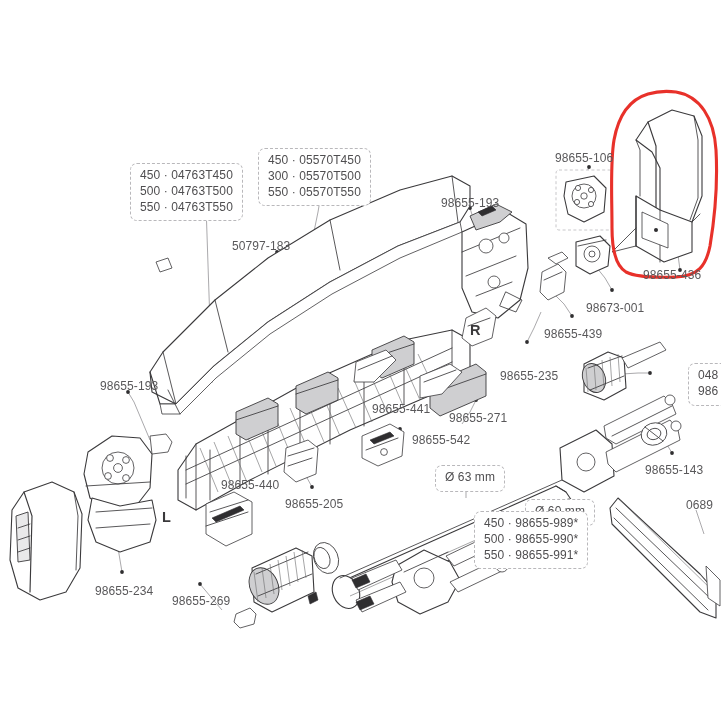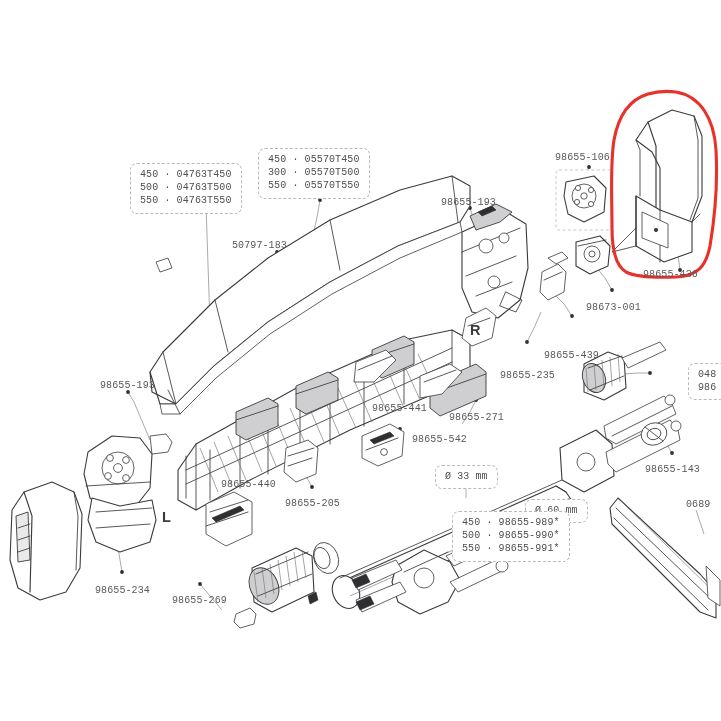--- a/index.html
+++ b/index.html
@@ -7,25 +7,25 @@
   body{
     font-family:"Liberation Sans", sans-serif;
     width:721px;height:721px;overflow:hidden;position:relative;
   }
   #stage{position:relative;width:721px;height:721px;background:#fff;overflow:hidden;}
   #artwork{position:absolute;left:0;top:0;width:721px;height:721px;}
 
   .lbl{
     position:absolute;
     color:#59585a;
-    font-size:10px;
+    font-size:12px;
     letter-spacing:0.1px;
     white-space:nowrap;
     line-height:1.32;
-    font-family:Liberation Mono, monospace;
+    font-family:Liberation Sans, sans-serif;
   }
   .lbl.box{
     border:1px dashed #b9b8bb;
     border-radius:7px;
     padding:4px 9px 5px 9px;
     background:#ffffff;
     color:#4f4e50;
   }
   .lbl.box .row{display:block;}
   .rl{
@@ -379,48 +379,48 @@
 
   </svg>
 
   <div id="labels">
       <div class="lbl" style="left: 232px; top: 239px;">50797-183</div>
       <div class="lbl" style="left: 441px; top: 196px;">98655-193</div>
       <div class="lbl" style="left: 100px; top: 379px;">98655-193</div>
       <div class="lbl" style="left: 555px; top: 151px;">98655-106</div>
       <div class="lbl" style="left: 643px; top: 268px;">98655-436</div>
       <div class="lbl" style="left: 586px; top: 301px;">98673-001</div>
-      <div class="lbl" style="left: 544px; top: 327px; margin-top: 22px;">98655-439</div>
+      <div class="lbl" style="left: 544px; top: 327px;">98655-439</div>
       <div class="lbl" style="left: 500px; top: 353px; margin-top: 16px;">98655-235</div>
       <div class="lbl" style="left: 372px; top: 402px;">98655-441</div>
       <div class="lbl" style="left: 449px; top: 411px;">98655-271</div>
       <div class="lbl" style="left: 412px; top: 433px;">98655-542</div>
       <div class="lbl" style="left: 221px; top: 478px;">98655-440</div>
       <div class="lbl" style="left: 285px; top: 497px;">98655-205</div>
       <div class="lbl" style="left: 95px; top: 584px;">98655-234</div>
       <div class="lbl" style="left: 172px; top: 594px;">98655-269</div>
       <div class="lbl" style="left: 645px; top: 463px;">98655-143</div>
       <div class="lbl" style="left: 686px; top: 498px;">0689</div>
       <div class="lbl box" style="left: 435px; top: 465px;">
-        <span class="row">Ø 33 mm</span>
+        <span class="row">Ø 63 mm</span>
       </div>
       <div class="lbl box" style="left: 525px; top: 499px;">
         <span class="row">Ø 60 mm</span>
       </div>
       <div class="lbl box" style="left: 130px; top: 163px;">
         <span class="row">450 · 04763T450</span>
         <span class="row">500 · 04763T500</span>
         <span class="row">550 · 04763T550</span>
       </div>
       <div class="lbl box" style="left: 258px; top: 148px;">
         <span class="row">450 · 05570T450</span>
         <span class="row">300 · 05570T500</span>
         <span class="row">550 · 05570T550</span>
       </div>
-      <div class="lbl box" style="left: 452px; top: 511px;">
+      <div class="lbl box" style="left: 474px; top: 511px;">
         <span class="row">450 · 98655-989*</span>
         <span class="row">500 · 98655-990*</span>
         <span class="row">550 · 98655-991*</span>
       </div>
       <div class="lbl box" style="left: 688px; top: 363px;">
         <span class="row">048</span>
         <span class="row">986</span>
       </div>
       <div class="rl" style="left: 470px; top: 322px;">R</div>
       <div class="rl" style="left: 162px; top: 509px;">L</div>

